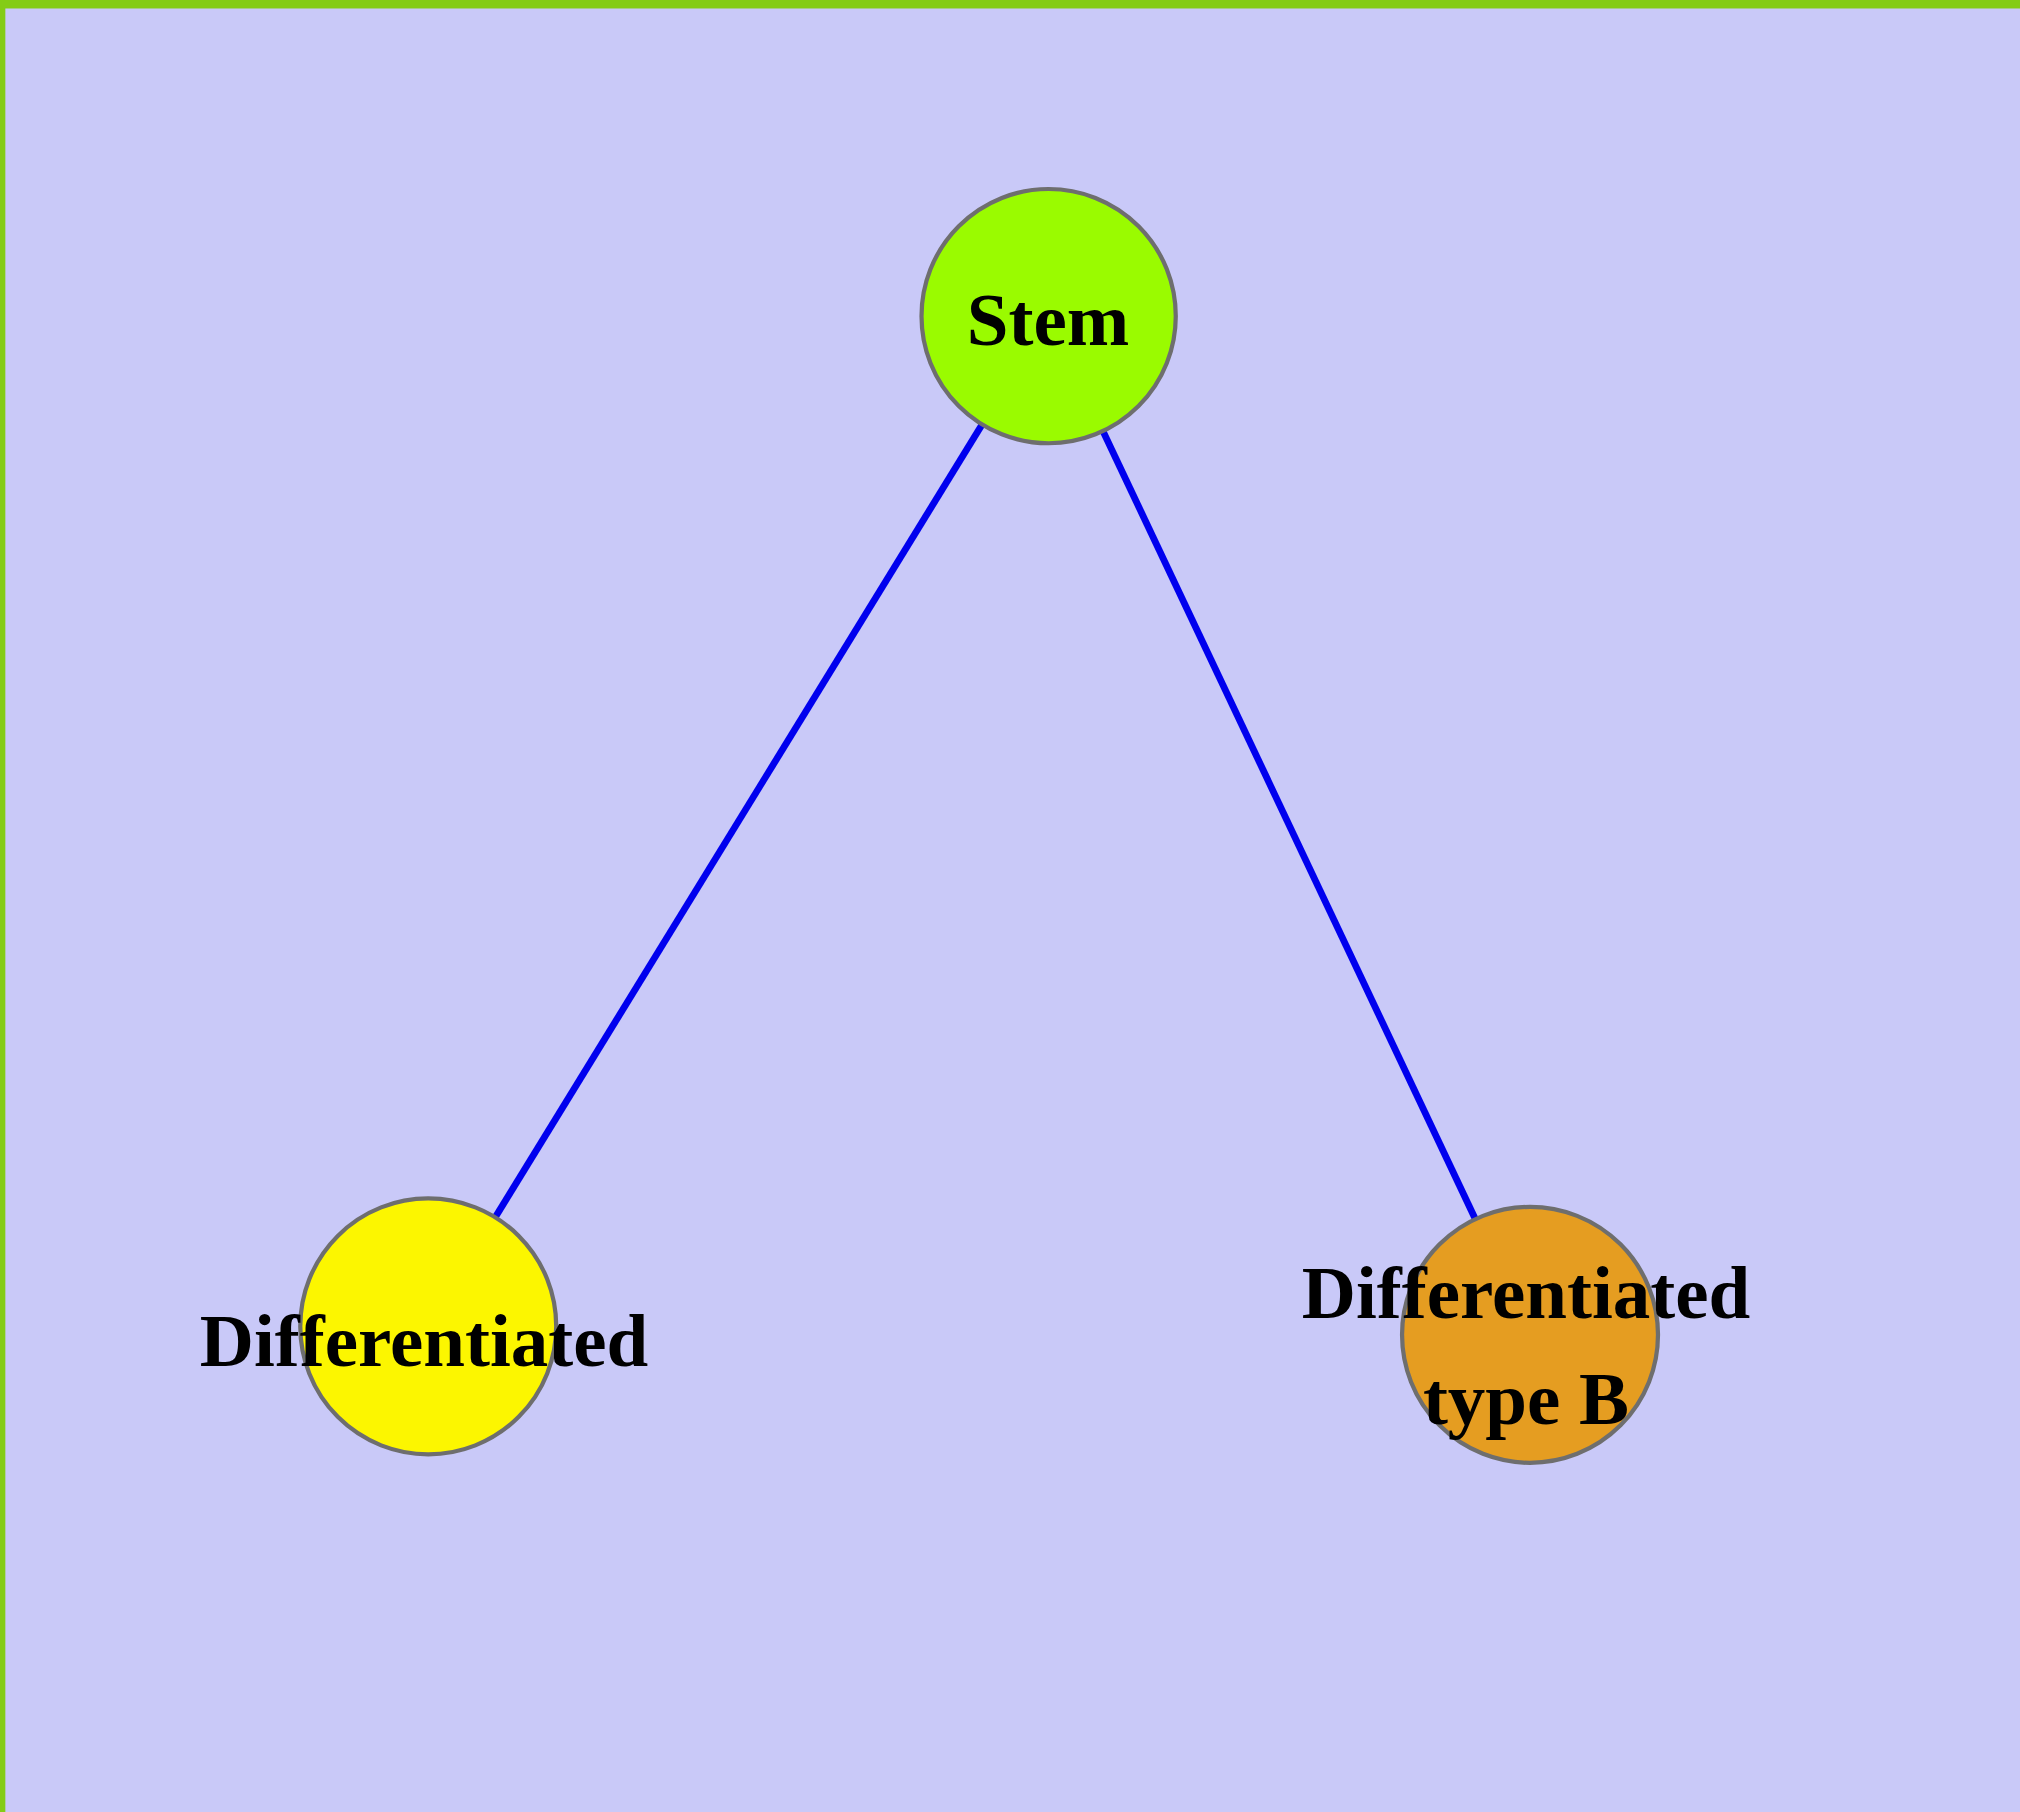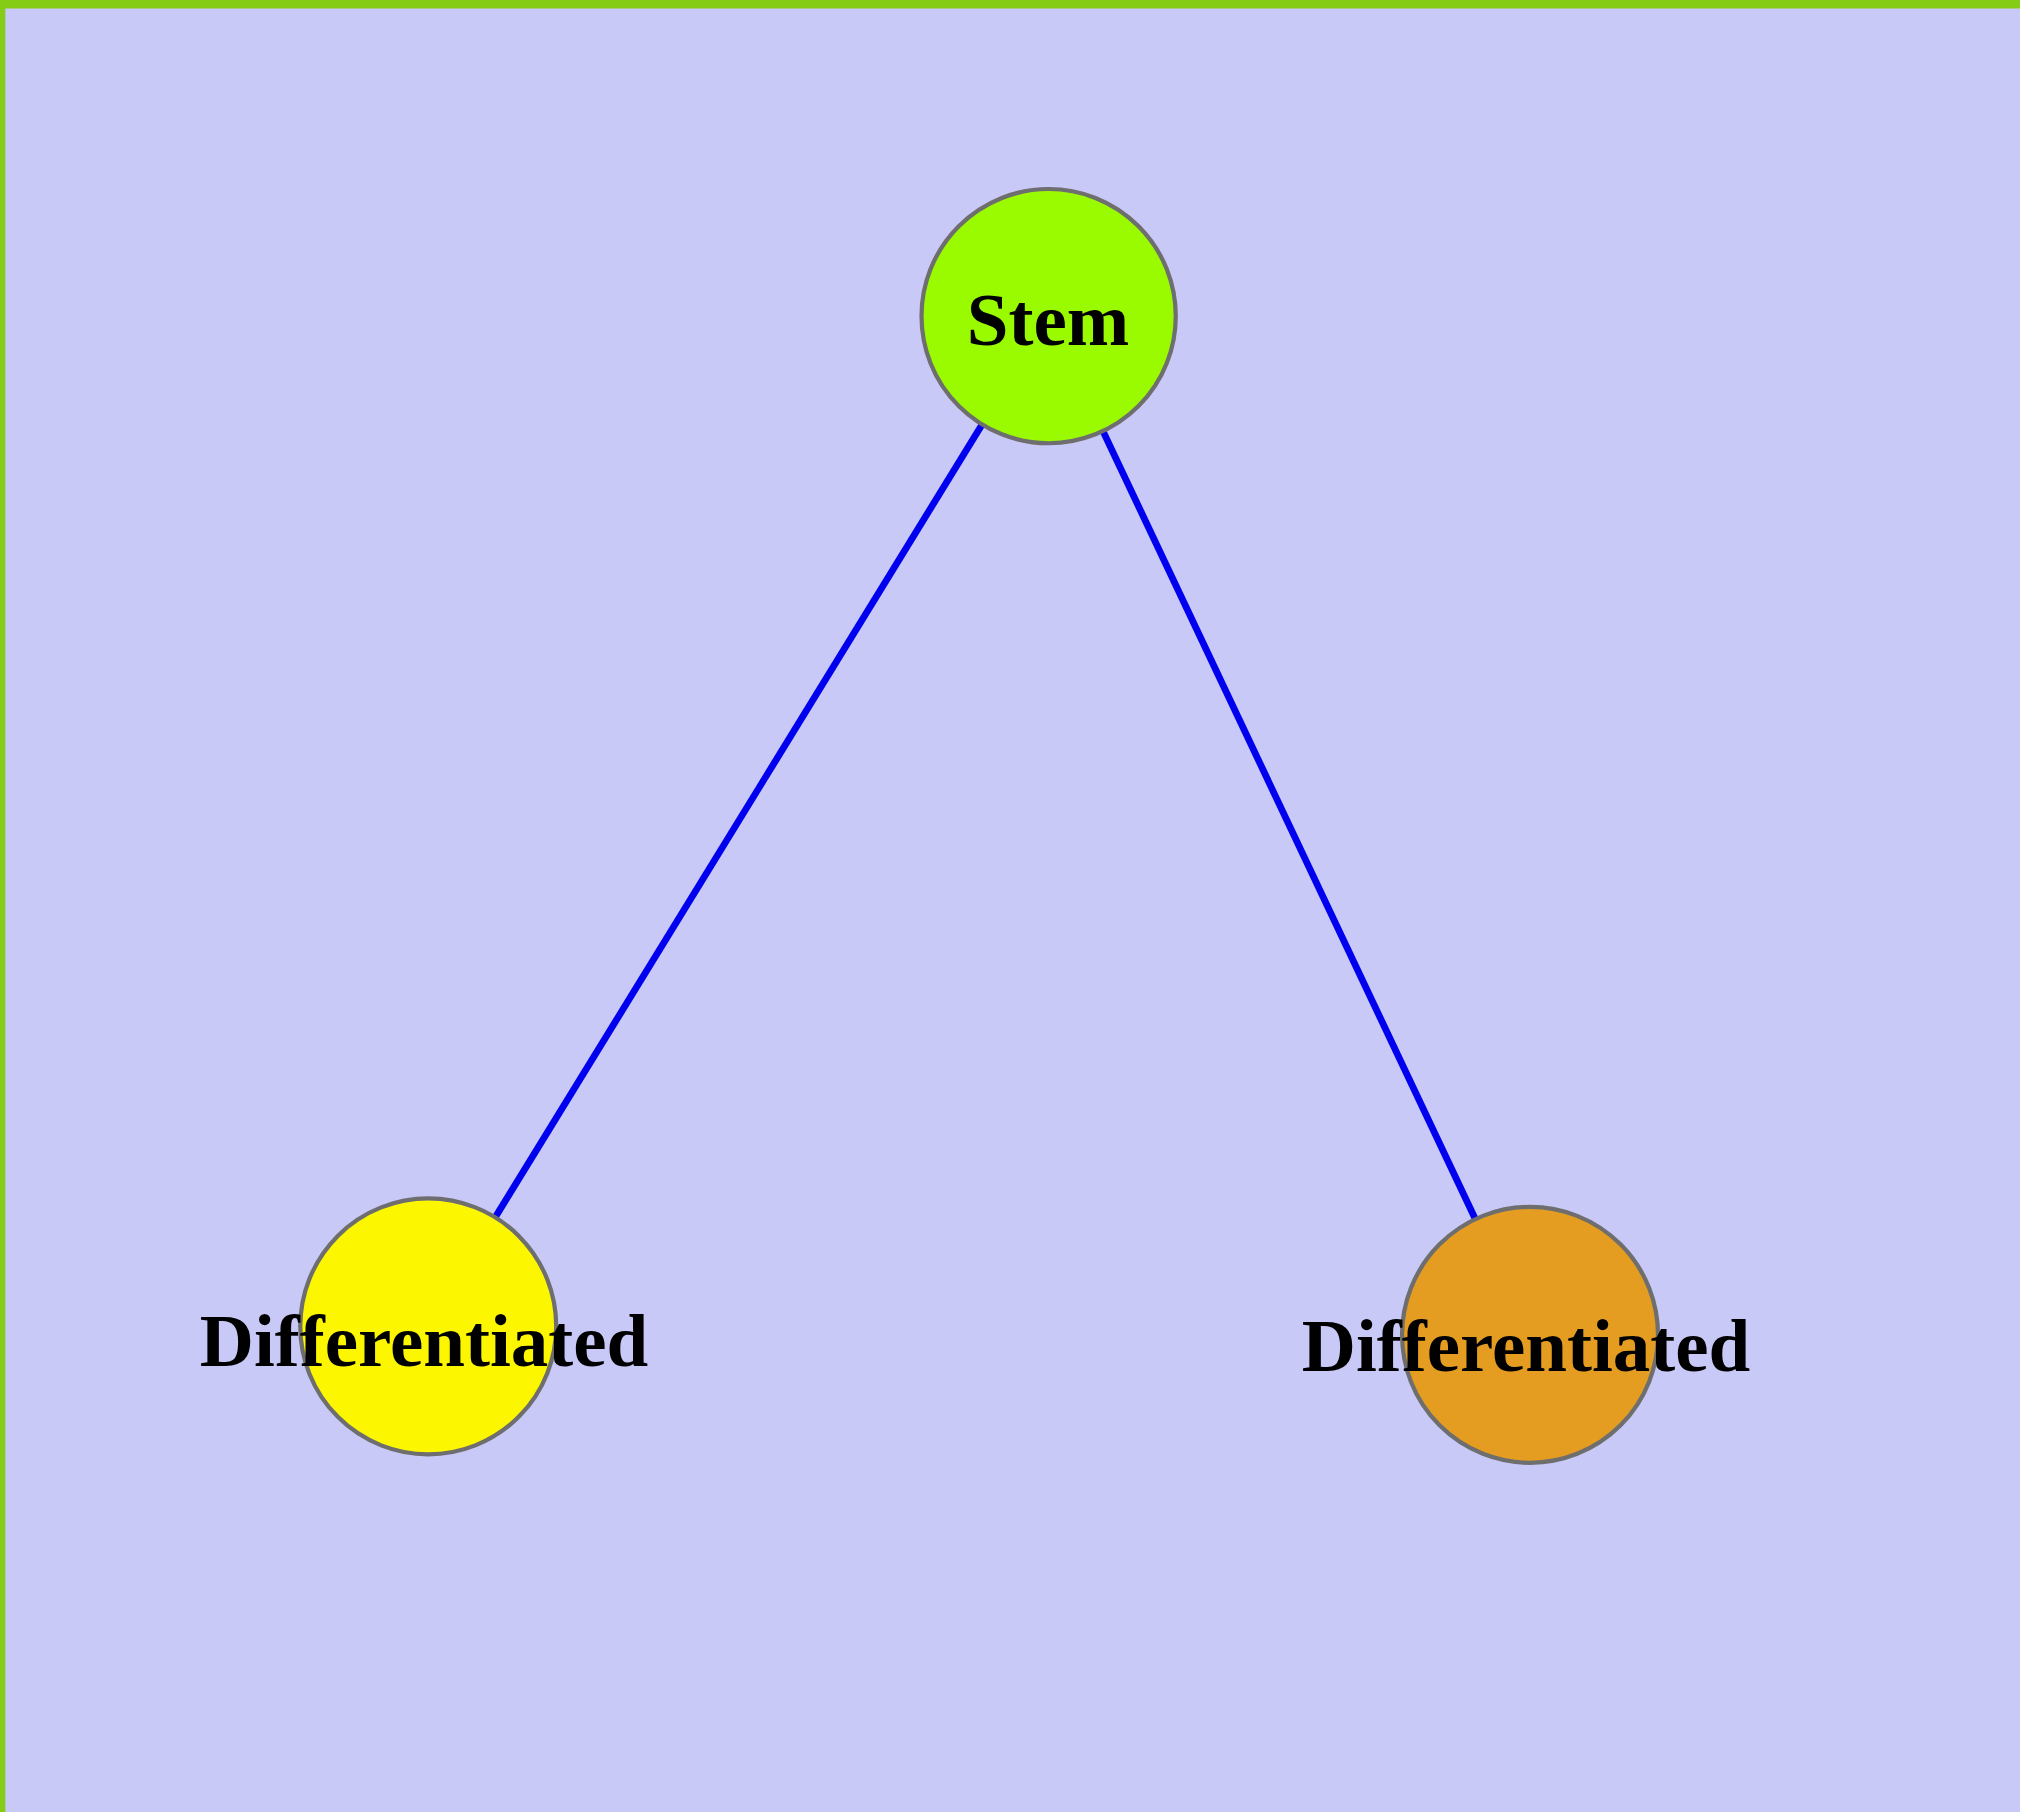--- a/index.html
+++ b/index.html
@@ -57,16 +57,17 @@
   <div class="node-label" style="left:1048px; top:320px;">
     <span>Stem</span>
   </div>
 
   <div class="node-label" style="left:424px; top:1341px;">
     <span>Differentiated</span>
   </div>
 
   <div class="node-label" style="left:1526px; top:1346px;">
     <span>Differentiated</span>
+    <span>type B</span>
   </div>
 
 </div>
 
 
 </body></html>

